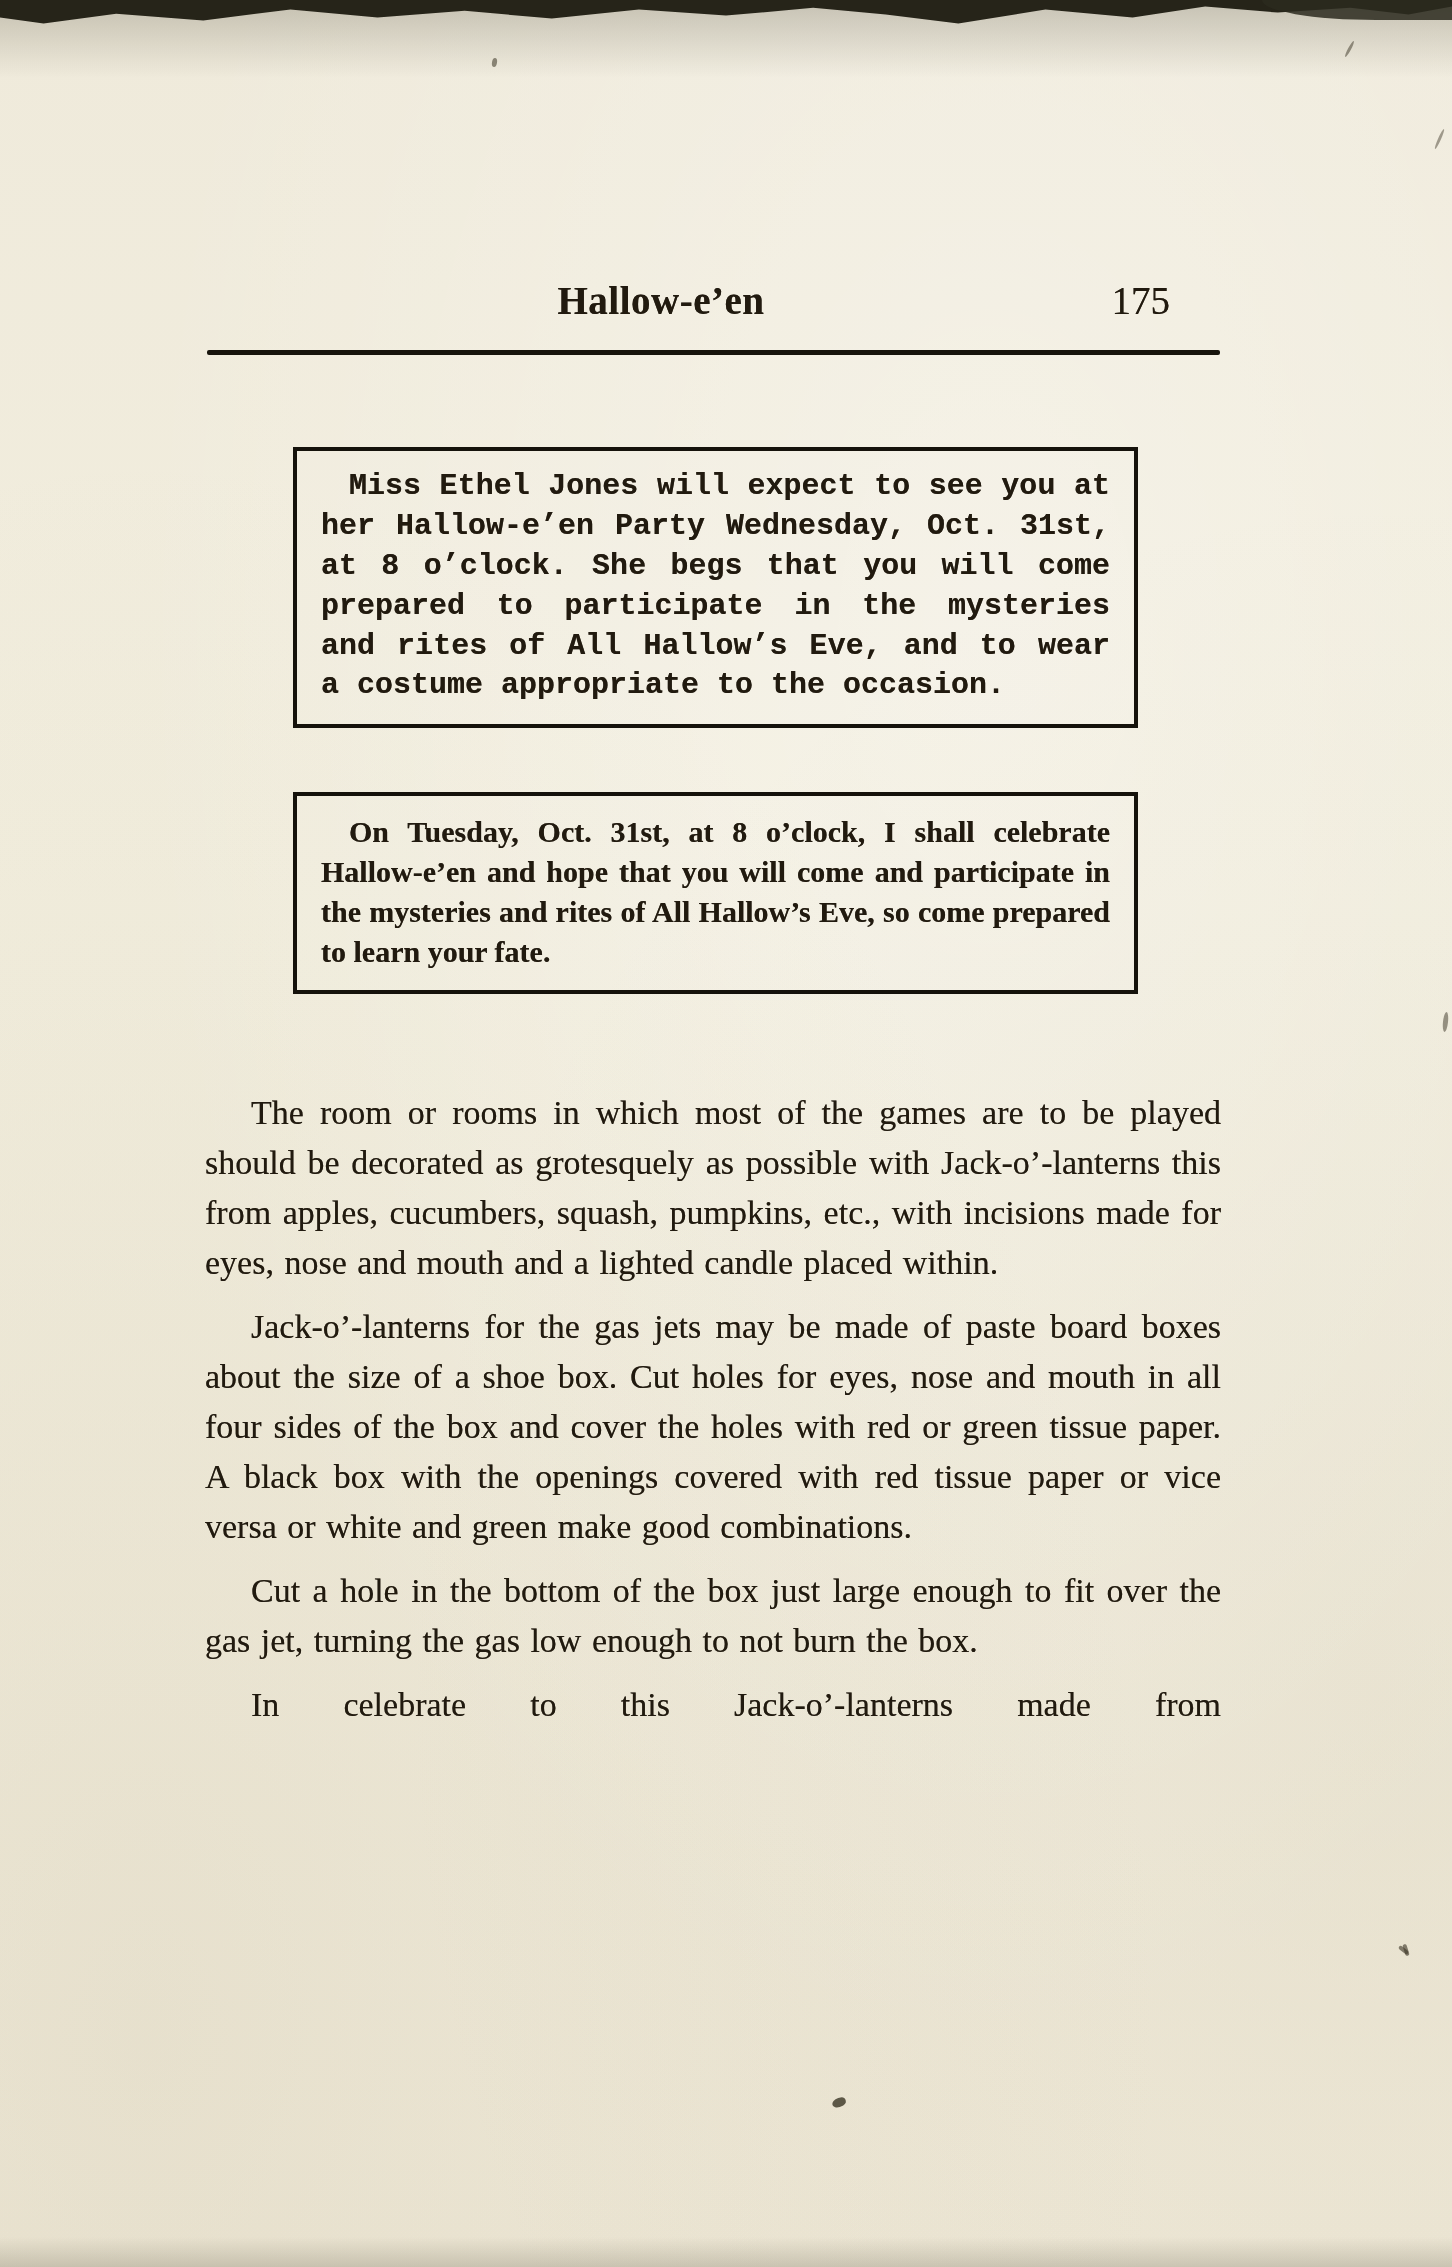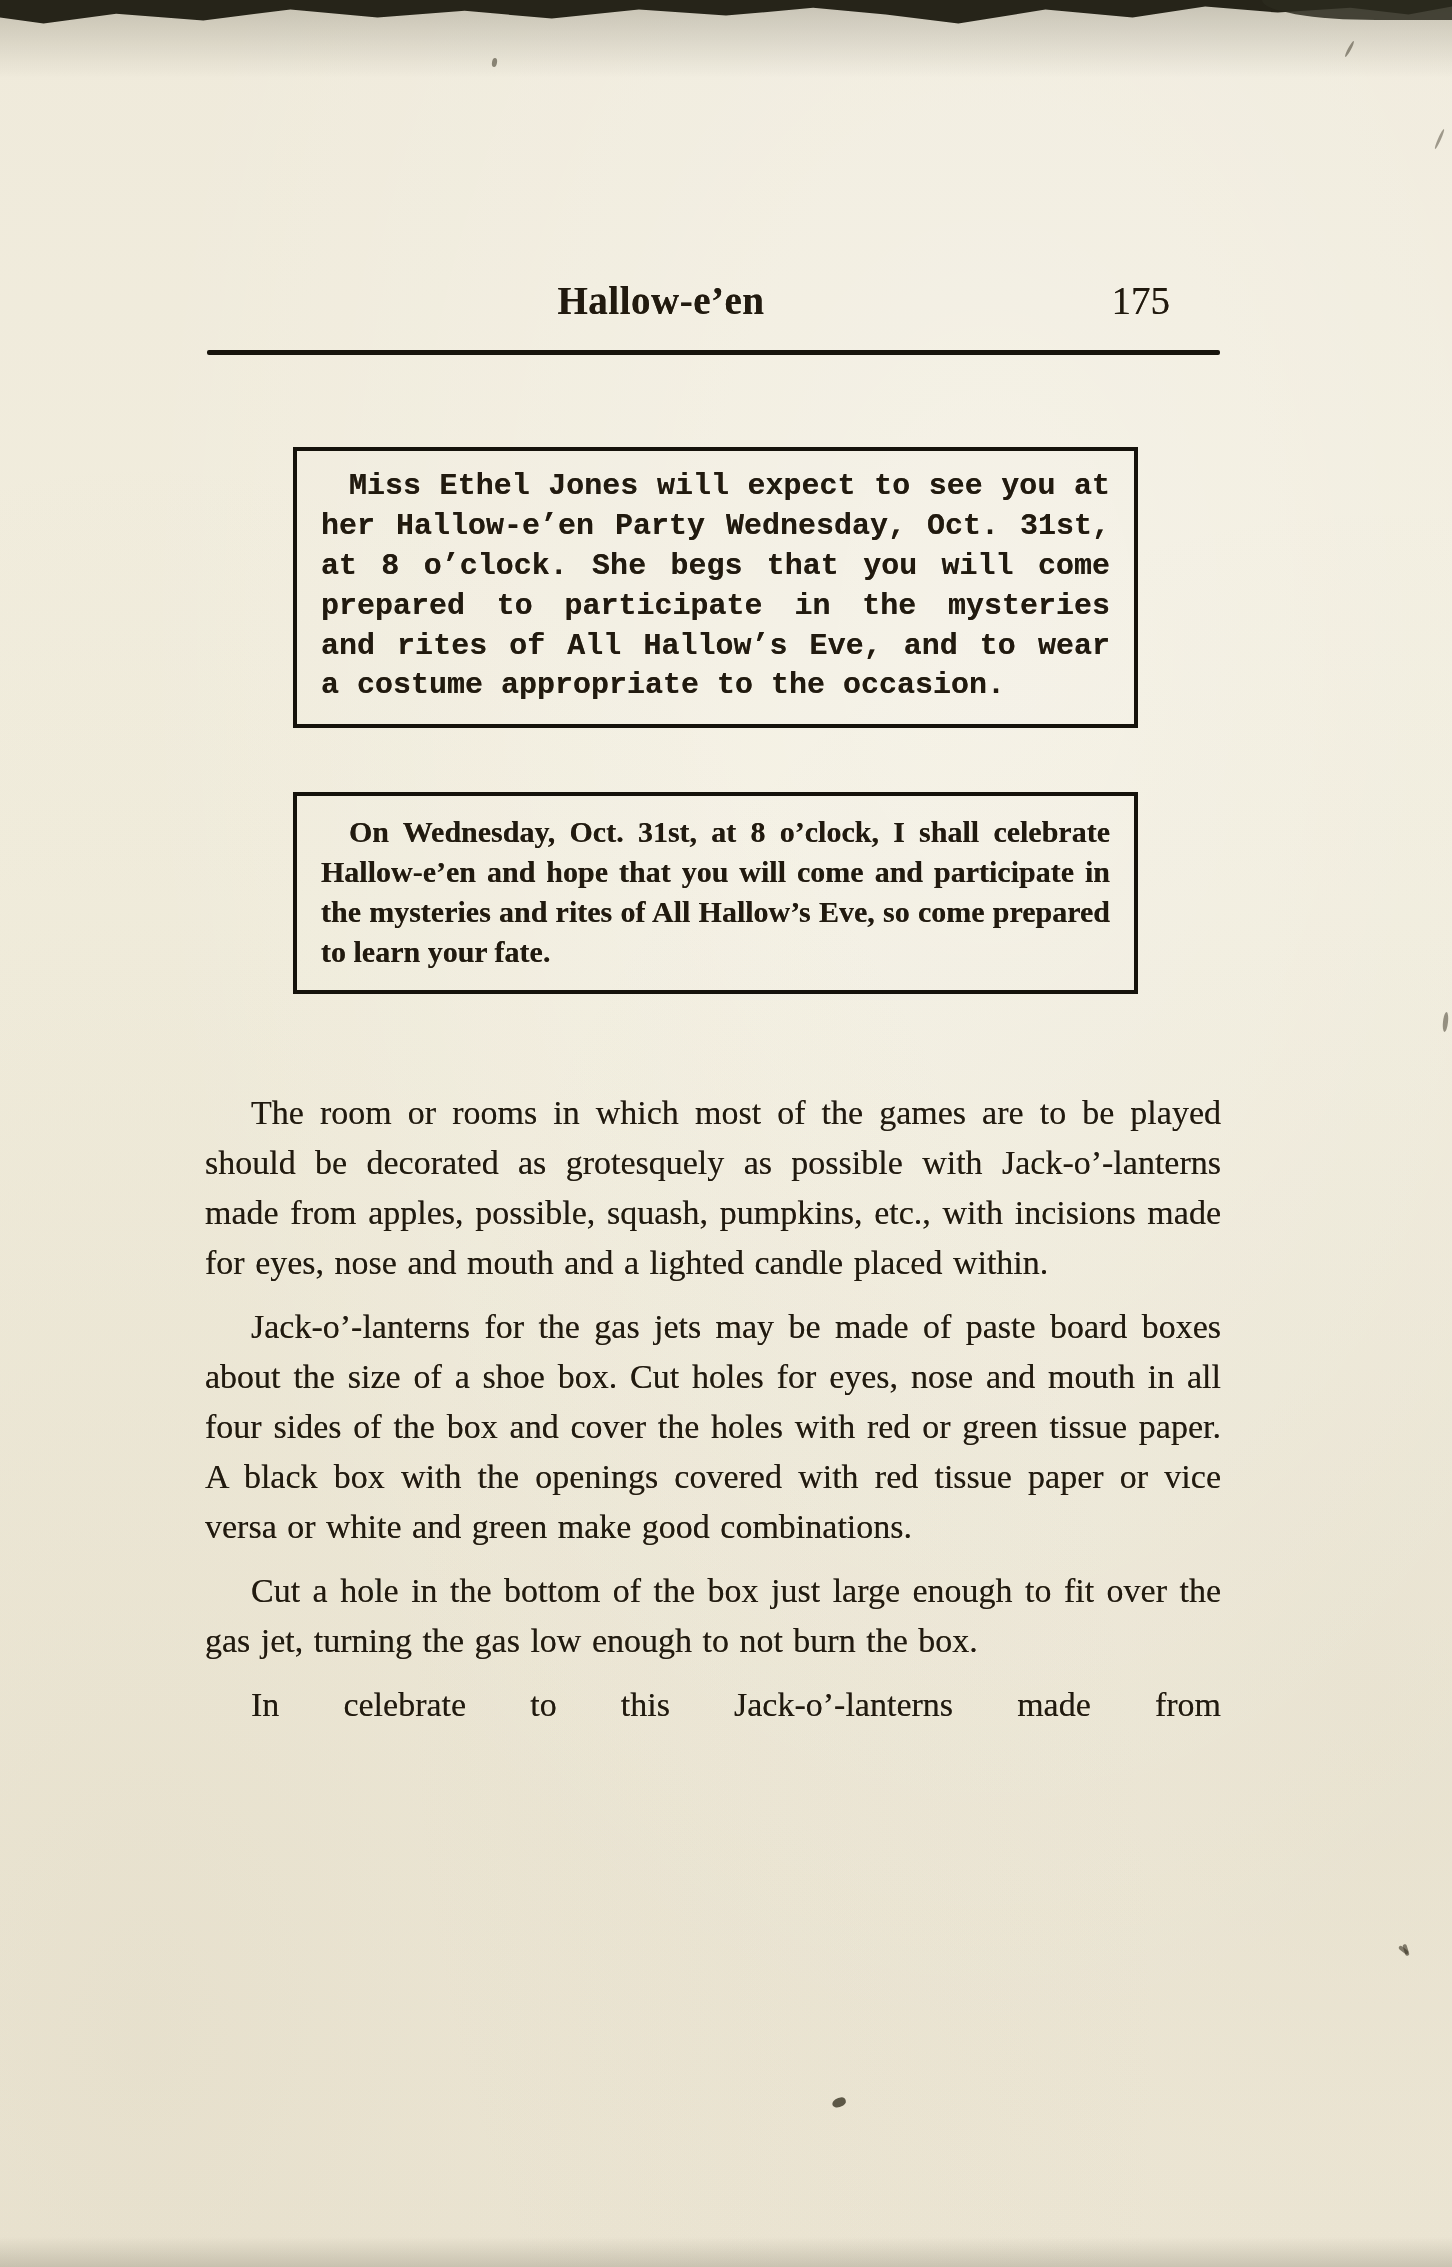--- a/index.html
+++ b/index.html
@@ -120,23 +120,23 @@
     <div class="running-title">Hallow-e’en</div>
     <div class="page-number">175</div>
   </div>
   <div class="header-rule"></div>
 
   <div class="invitation-box box1">
     <p>Miss Ethel Jones will expect to see you at her Hallow-e’en Party Wednesday, Oct. 31st, at 8 o’clock.  She begs that you will come prepared to participate in the mysteries and rites of All Hallow’s Eve, and to wear a costume appropriate to the occasion.</p>
   </div>
 
   <div class="invitation-box box2">
-    <p>On Wednesday, Oct. 31st, at 8 o’clock, I shall celebrate Hallow-e’en and hope that you will come and participate in the mysteries and rites of All Hallow’s Eve, so come prepared to learn your fate.</p>
+    <p>On Tuesday, Oct. 31st, at 8 o’clock, I shall celebrate Hallow-e’en and hope that you will come and participate in the mysteries and rites of All Hallow’s Eve, so come prepared to learn your fate.</p>
   </div>
 
   <div class="body-text">
-    <p>The room or rooms in which most of the games are to be played should be decorated as grotesquely as possible with Jack-o’-lanterns made from apples, possible, squash, pumpkins, etc., with incisions made for eyes, nose and mouth and a lighted candle placed within.</p>
+    <p>The room or rooms in which most of the games are to be played should be decorated as grotesquely as possible with Jack-o’-lanterns this from apples, cucumbers, squash, pumpkins, etc., with incisions made for eyes, nose and mouth and a lighted candle placed within.</p>
     <p>Jack-o’-lanterns for the gas jets may be made of paste board boxes about the size of a shoe box. Cut holes for eyes, nose and mouth in all four sides of the box and cover the holes with red or green tissue paper.  A black box with the openings covered with red tissue paper or vice versa or white and green make good combinations.</p>
     <p>Cut a hole in the bottom of the box just large enough to fit over the gas jet, turning the gas low enough to not burn the box.</p>
     <p class="force-justify">In celebrate to this Jack-o’-lanterns made from</p>
   </div>
 
 </div>
 
 </body></html>

